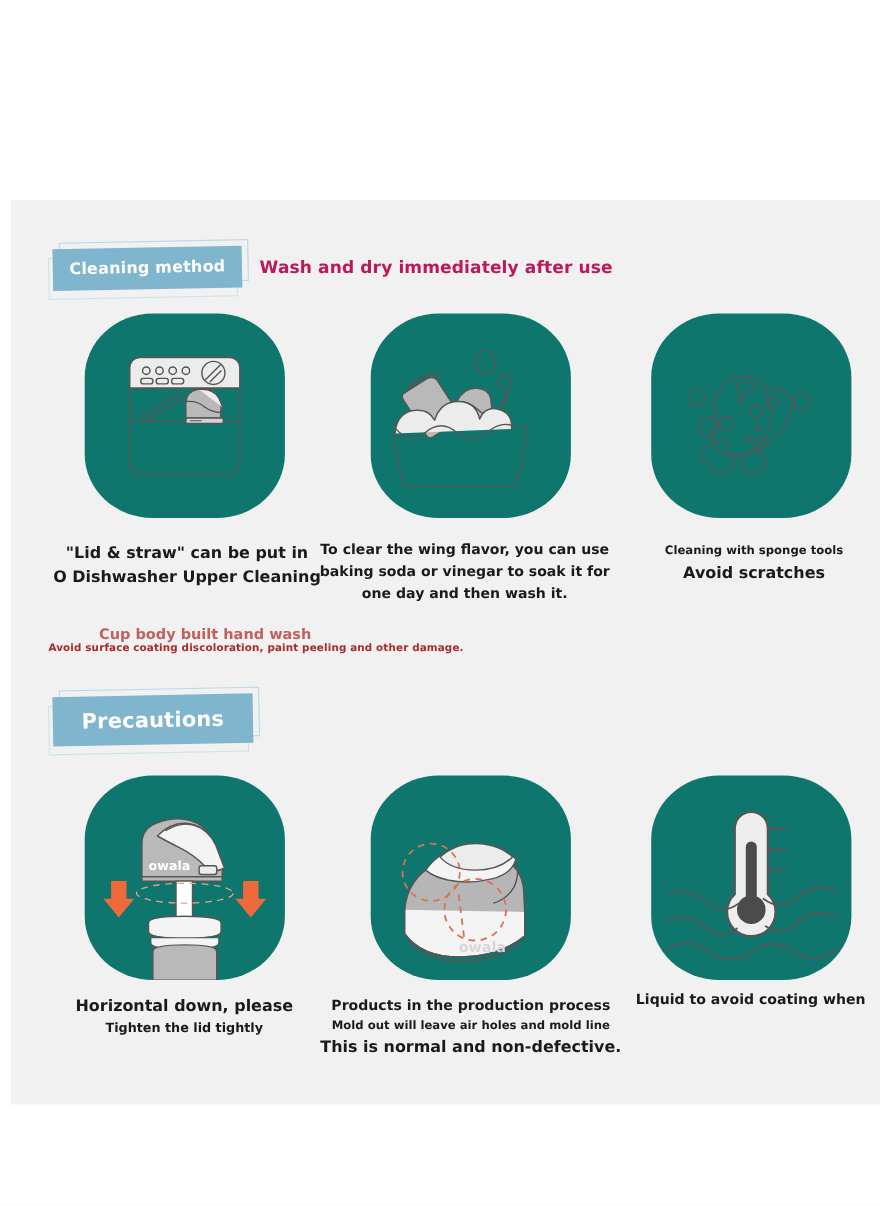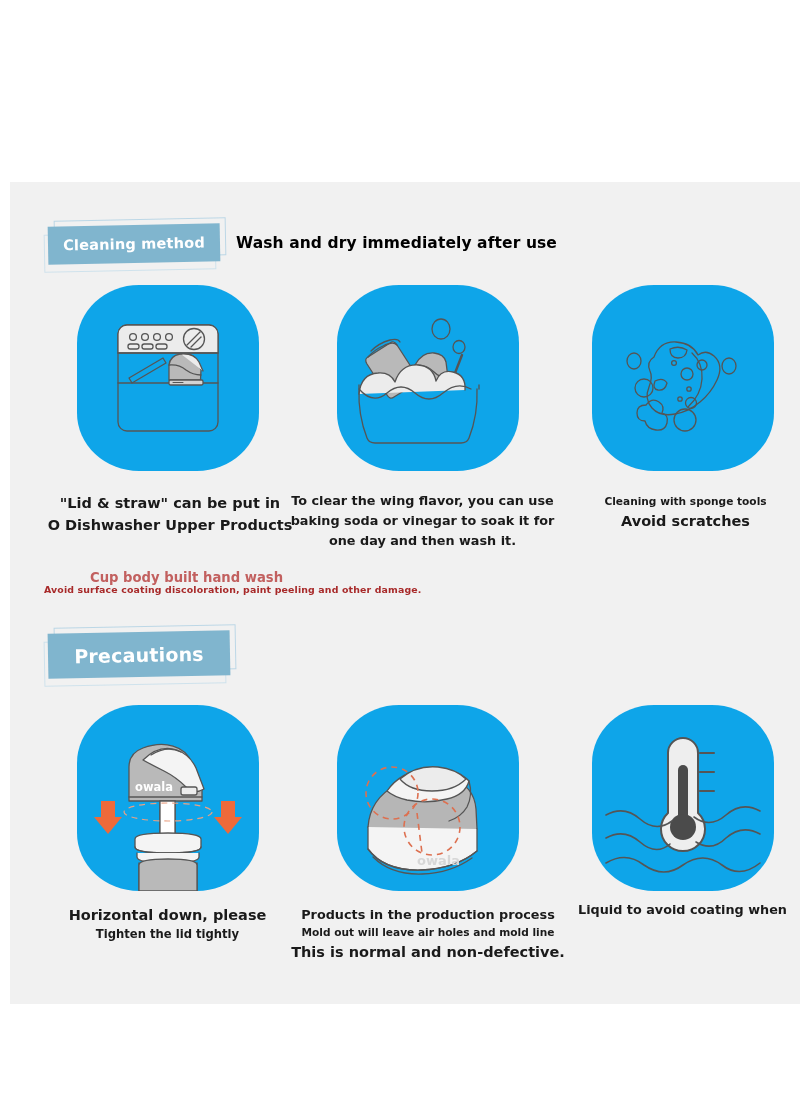--- a/index.html
+++ b/index.html
@@ -94,33 +94,33 @@
     top: 632px;
     width: 182px;
     height: 45px;
   }
   #banner-precautions .plate-label { font-size: 19px; }
 
   .section-headline {
     position: absolute;
     left: 236px;
     top: 234px;
-    color: #000000;
+    color: #be185d;
     font-size: 15.5px;
     font-weight: bold;
     letter-spacing: 0.1px;
     text-align: center;
   }
 
   
   .tile {
     position: absolute;
     width: 182px;
     height: 186px;
-    background: #0ea5e9;
+    background: #0f766e;
     border-radius: 62px / 58px;
   }
   .tile svg { display: block; }
 
   .r1 { top: 285px; }
   .r2 { top: 705px; }
   .c1 { left: 77px; }
   .c2 { left: 337px; }
   .c3 { left: 592px; }
 
@@ -257,21 +257,21 @@
 
         <ellipse cx="42" cy="76" rx="7" ry="8"></ellipse>
         <ellipse cx="137" cy="81" rx="7" ry="8"></ellipse>
       </g>
     </svg>
   </div>
 
   <div class="caption" id="cap-dishwasher">
     <span class="cap-line s15 t-bold">"Lid &amp; straw" can be put in</span>
     <span class="gap-sm"></span>
-    <span class="cap-line s15 t-bold">O Dishwasher Upper Products</span>
+    <span class="cap-line s15 t-bold">O Dishwasher Upper Cleaning</span>
   </div>
 
   <div class="caption" id="cap-sponge">
     <span class="cap-line s11 t-bold">Cleaning with sponge tools</span>
     <span class="gap-sm"></span>
     <span class="cap-line s15 t-bold">Avoid scratches</span>
   </div>
 
   <div class="caption" id="cap-soak">
     <span class="cap-line s13 t-bold">To clear the wing flavor, you can use</span>

